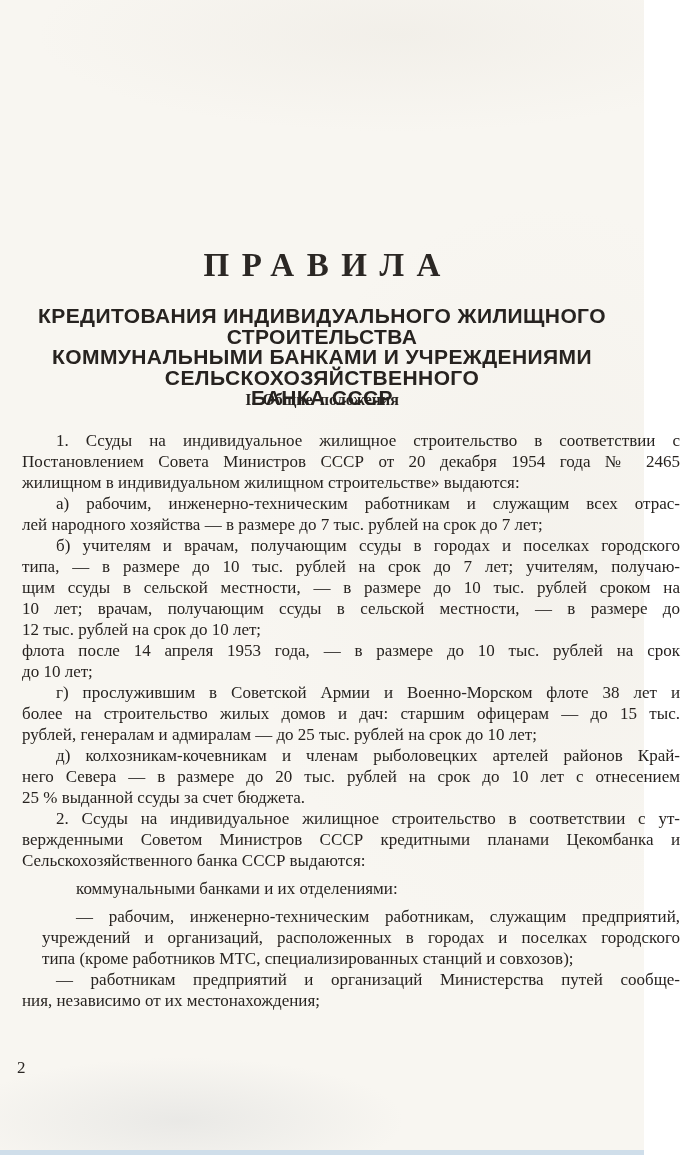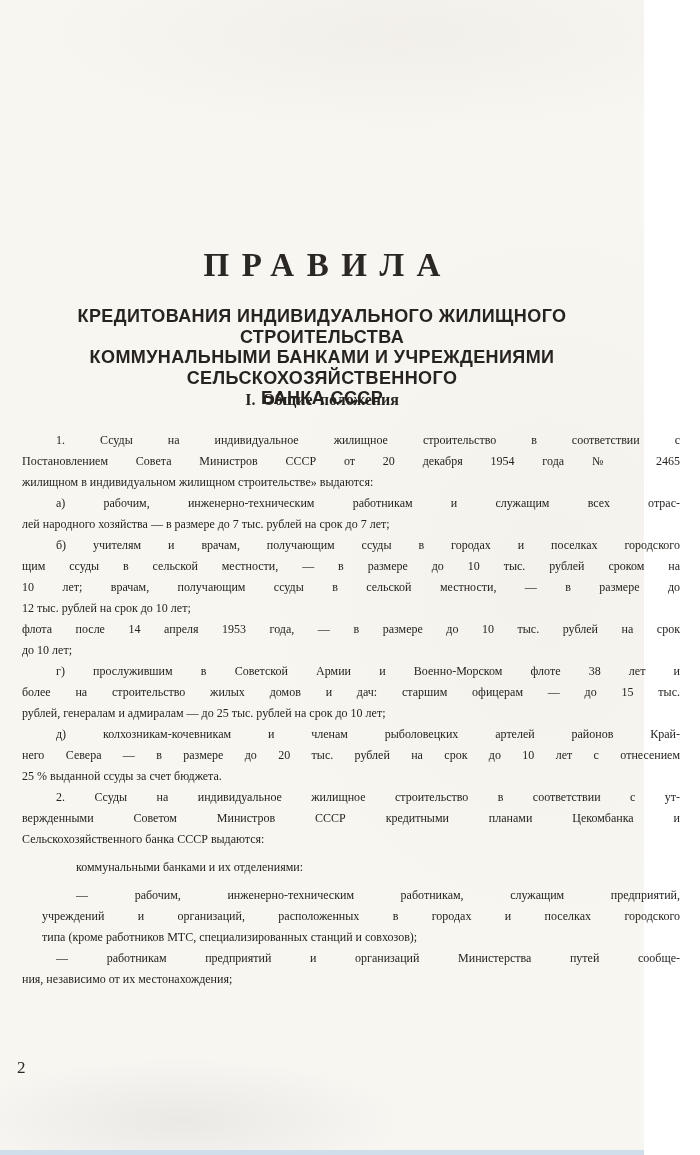--- a/index.html
+++ b/index.html
@@ -39,21 +39,21 @@
     transform: scaleY(1.05);
   }
   .doc-subtitle {
     position: absolute;
     top: 306px;
     left: 20px;
     right: 20px;
     text-align: center;
     font-family: "Liberation Sans", "DejaVu Sans", sans-serif;
     font-weight: 700;
-    font-size: 18px;
+    font-size: 21px;
     line-height: 20.5px;
     letter-spacing: 0.4px;
     color: #272320;
   }
   .section-heading {
     position: absolute;
     top: 391px;
     left: 0;
     right: 0;
     margin: 0;
@@ -62,21 +62,21 @@
     font-weight: 700;
     font-size: 16px;
     word-spacing: 3px;
     color: #272320;
   }
   .doc-body {
     position: absolute;
     top: 430px;
     left: 22px;
     width: 658px;
-    font-size: 12px;
+    font-size: 17px;
     line-height: 21px;
   }
   .para { margin: 0; }
   .para.gap { margin-top: 7px; margin-left: 20px; }
   .line {
     text-align: justify;
     text-align-last: justify;
     white-space: normal;
   }
   .line.last { text-align-last: left; }
@@ -117,20 +117,21 @@
         <div class="line first">1. Ссуды на индивидуальное жилищное строительство в соответствии с</div>
         <div class="line">Постановлением Совета Министров СССР от 20 декабря 1954 года № 2465</div>
         <div class="line last">жилищном в индивидуальном жилищном строительстве» выдаются:</div>
       </div>
       <div class="para">
         <div class="line first">а) рабочим, инженерно-техническим работникам и служащим всех отрас-</div>
         <div class="line last">лей народного хозяйства — в размере до 7 тыс. рублей на срок до 7 лет;</div>
       </div>
       <div class="para">
         <div class="line first">б) учителям и врачам, получающим ссуды в городах и поселках городского</div>
+        <div class="line">типа, — в размере до 10 тыс. рублей на срок до 7 лет; учителям, получаю-</div>
         <div class="line">щим ссуды в сельской местности, — в размере до 10 тыс. рублей сроком на</div>
         <div class="line">10 лет; врачам, получающим ссуды в сельской местности, — в размере до</div>
         <div class="line last">12 тыс. рублей на срок до 10 лет;</div>
       </div>
       <div class="para">
         <div class="line">флота после 14 апреля 1953 года, — в размере до 10 тыс. рублей на срок</div>
         <div class="line last">до 10 лет;</div>
       </div>
       <div class="para">
         <div class="line first">г) прослужившим в Советской Армии и Военно-Морском флоте 38 лет и</div>

